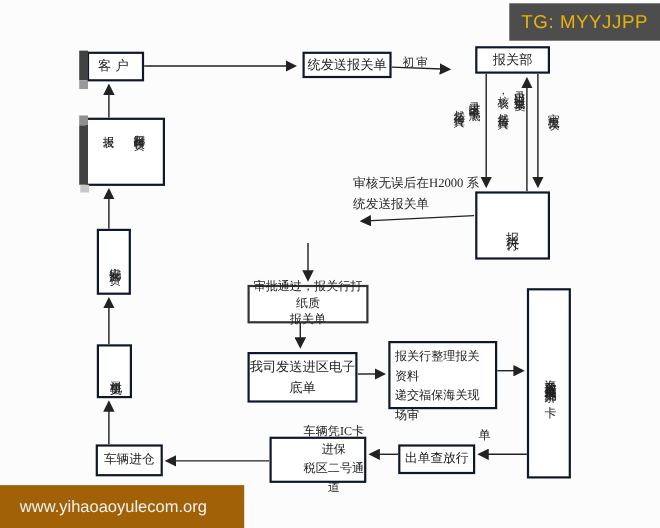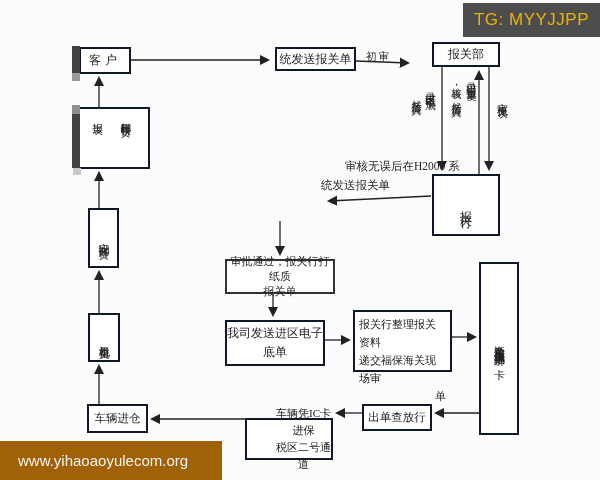--- a/index.html
+++ b/index.html
@@ -100,39 +100,39 @@
   <div class="box twoLine leftText" style="left:353px;top:310px;width:99px;height:62px;font-size:11px;line-height:18px;">
     <span>报关行整理报关资料</span>
     <span>递交福保海关现场审</span>
     <span>单</span>
   </div>
 
   <div class="box vt" style="left:479px;top:262px;width:40px;height:173px;font-size:11px;letter-spacing:1px;">海关放行报关单并捆绑IC卡</div>
 
   <div class="box" style="left:362px;top:404px;width:70px;height:27px;font-size:11.5px;">出单查放行</div>
 
-  <div class="box twoLine" style="left:245px;top:418px;width:88px;height:42px;font-size:11px;line-height:17px;padding-left:29px;">
+  <div class="box twoLine" style="left:245px;top:397px;width:88px;height:42px;font-size:11px;line-height:17px;padding-left:29px;">
     <span>车辆凭IC卡进保</span>
     <span>税区二号通道</span>
   </div>
 
 
   <div class="hlabel" style="left:366px;top:50px;letter-spacing:2px;">初审</div>
 
   <div class="vlabel" style="left:409px;top:92px;">然后传真</div>
 
   <div class="vlabel" style="left:423px;top:84px;">录进区电子底</div>
 
   <div class="vlabel" style="left:449px;top:79px;">核表，然后传真</div>
 
   <div class="vlabel" style="left:464px;top:74px;">录出口报关单复</div>
 
   <div class="vlabel" style="left:495px;top:95px;">审核无误</div>
 
-  <div class="hlabel big" style="left:321px;top:159px;margin-left:24px;">审核无误后在H2000 系</div>
+  <div class="hlabel big" style="left:321px;top:159px;">审核无误后在H2000 系</div>
   <div class="hlabel big" style="left:321px;top:178px;">统发送报关单</div>
 
   <div class="bar" style="left:72px;top:46px;width:8px;height:27px;background:#424242;"></div>
   <div class="bar" style="left:72px;top:73px;width:8px;height:8px;background:#9a9a9a;"></div>
   <div class="bar" style="left:72px;top:105px;width:8px;height:9px;background:#8f8f8f;"></div>
   <div class="bar" style="left:72px;top:114px;width:8px;height:54px;background:#424242;"></div>
   <div class="bar" style="left:73px;top:168px;width:8px;height:7px;background:#c8c8c8;"></div>
 
   <div class="badge">TG: MYYJJPP</div>
 

